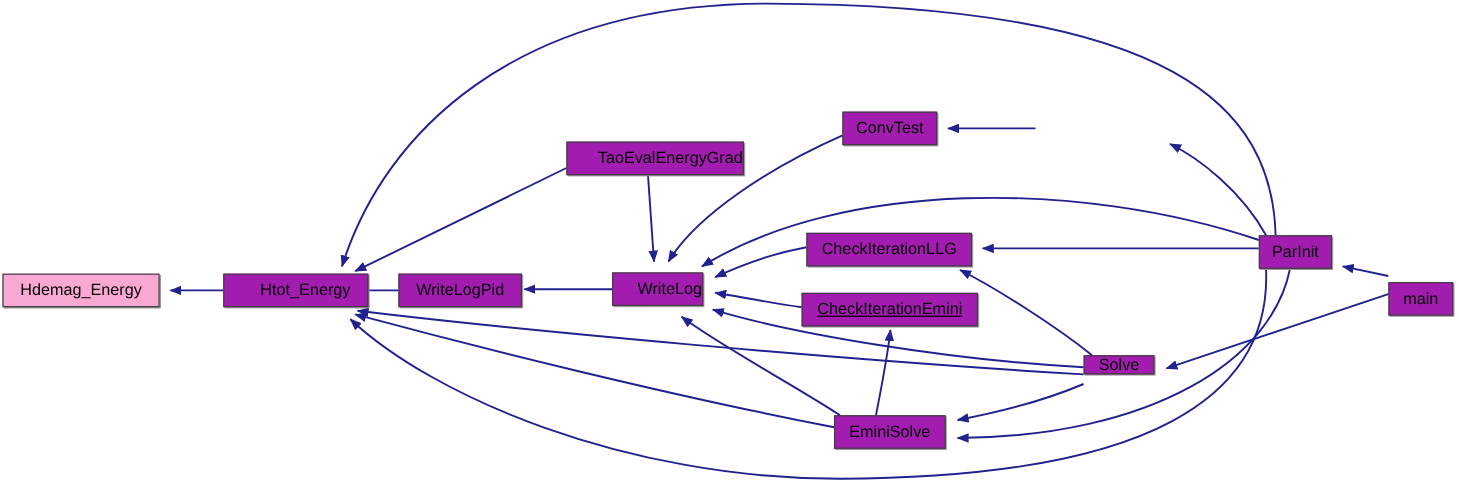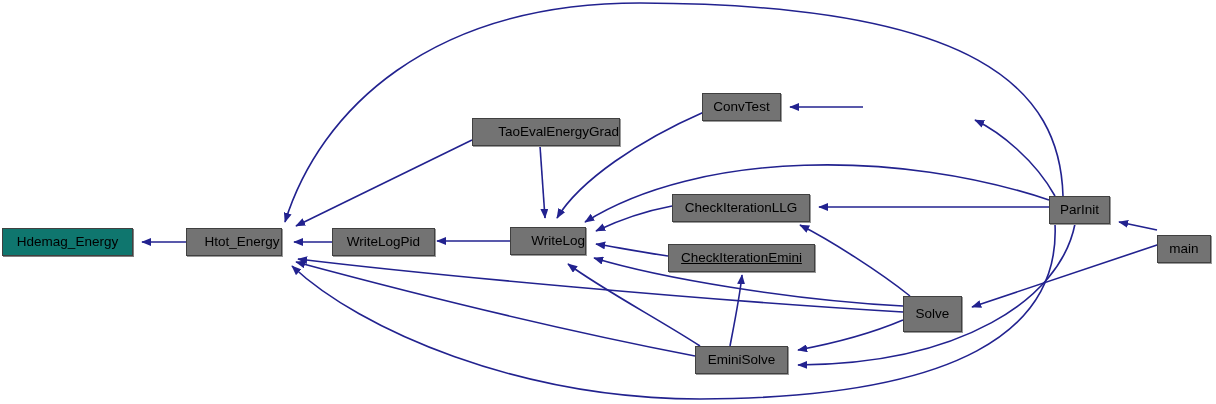--- a/index.html
+++ b/index.html
@@ -19,32 +19,32 @@
     position: absolute;
     left: 0;
     top: 0;
     width: 1216px;
     height: 404px;
   }
   .gnode {
     position: absolute;
     box-sizing: border-box;
     border: 1px solid #000000;
-    background: #737373;
+    background: #a21caf;
     color: #000000;
     font-size: 13.5px;
     line-height: 1;
     display: flex;
     align-items: center;
     justify-content: center;
     white-space: nowrap;
     z-index: 5;
   }
   .gnode.highlight {
-    background: #0f766e;
+    background: #f9a8d4;
     border: 1px solid #404040;
     box-shadow: 1px 1px 0 #808080;
   }
   .gnode.thick {
     border: 1px solid #404040;
     box-shadow: 1px 1px 0 #9a9a9a;
   }
   .gnode .lbl {
     pointer-events: none;
   }
@@ -110,21 +110,21 @@
 
       <path d="M1075,224 C1060,300 960,364 798,365"></path>
 
     </g>
   </svg>
 
   <div class="gnode highlight" style="left:2px; top:228px; width:131px; height:28px;">
     <span class="lbl">Hdemag_Energy</span>
   </div>
 
-  <div class="gnode thick" style="left:186px; top:228px; width:96px; height:28px;padding-left:16px;">
+  <div class="gnode thick" style="left:186px; top:228px; width:121px; height:28px;padding-left:16px;">
     <span class="lbl">Htot_Energy</span>
   </div>
 
   <div class="gnode thick" style="left:332px; top:228px; width:103px; height:28px;">
     <span class="lbl">WriteLogPid</span>
   </div>
 
   <div class="gnode thick" style="left:510px; top:227px; width:76px; height:28px;justify-content:flex-end;">
     <span class="lbl">WriteLog</span>
   </div>
@@ -147,21 +147,21 @@
   </div>
 
   <div class="gnode thick" style="left:1049px; top:196px; width:61px; height:28px;">
     <span class="lbl">ParInit</span>
   </div>
 
   <div class="gnode thick" style="left:1157px; top:222px; width:54px; height:28px;margin-top:13px;">
     <span class="lbl">main</span>
   </div>
 
-  <div class="gnode thick" style="left:903px; top:296px; width:59px; height:36px;">
+  <div class="gnode thick" style="left:903px; top:296px; width:59px; height:16px;">
     <span class="lbl">Solve</span>
   </div>
 
   <div class="gnode thick" style="left:695px; top:346px; width:93px; height:28px;">
     <span class="lbl">EminiSolve</span>
   </div>
 
 </div>
 
 </body></html>

